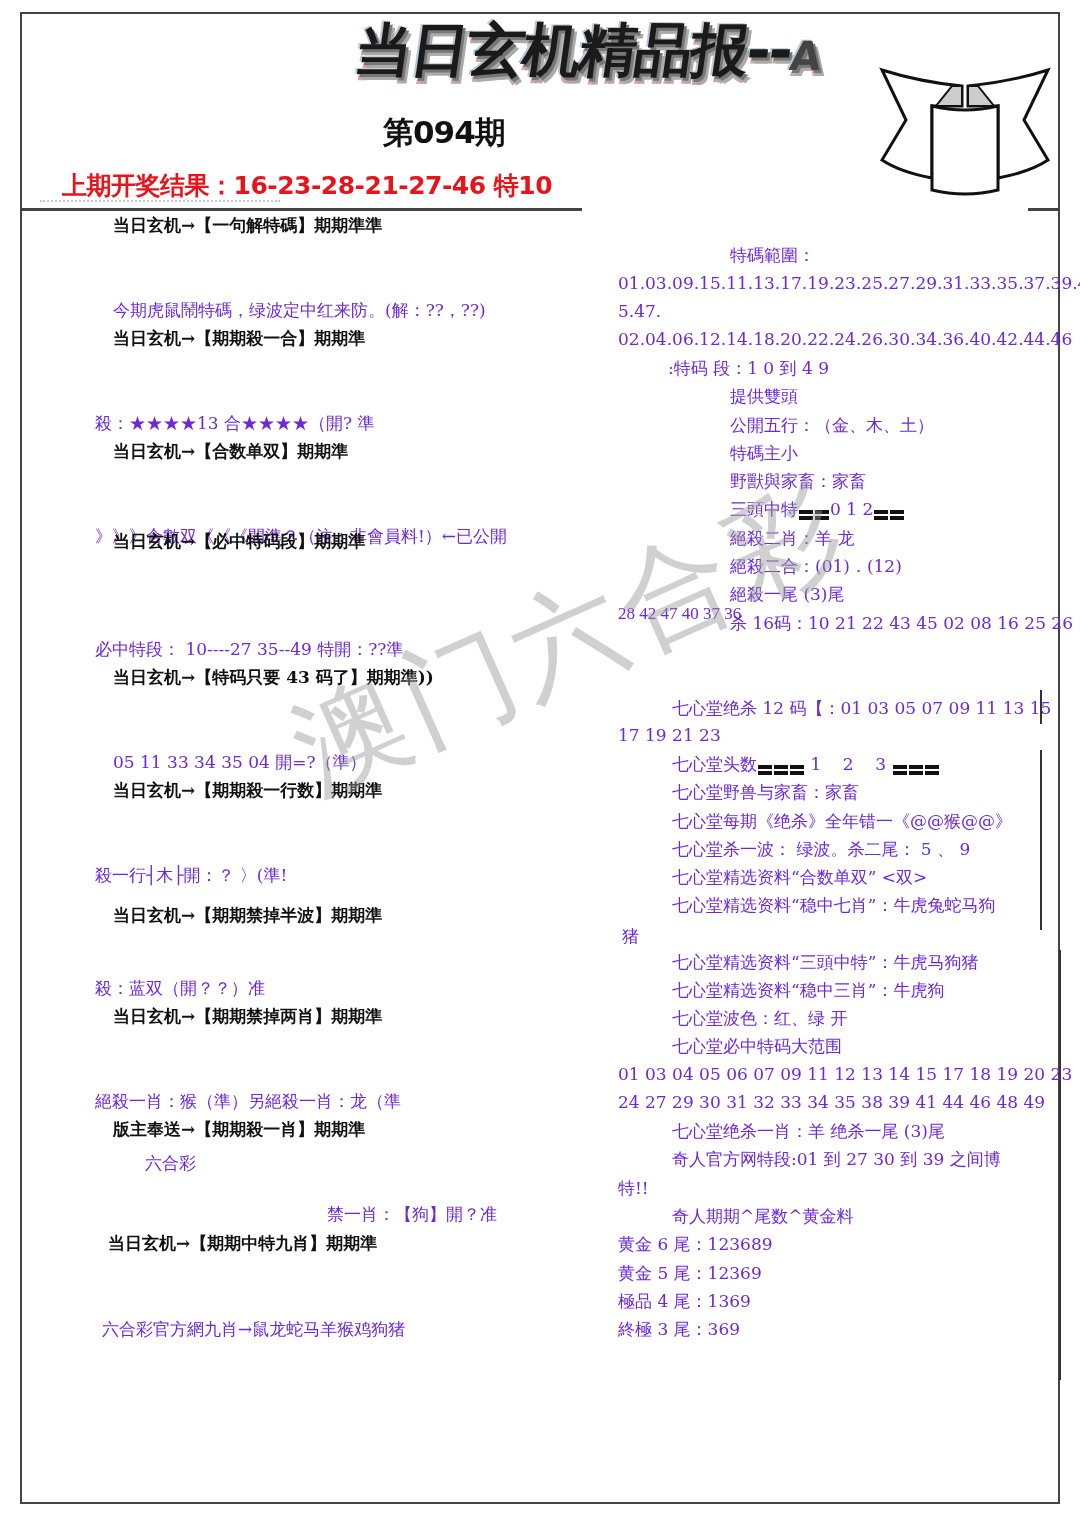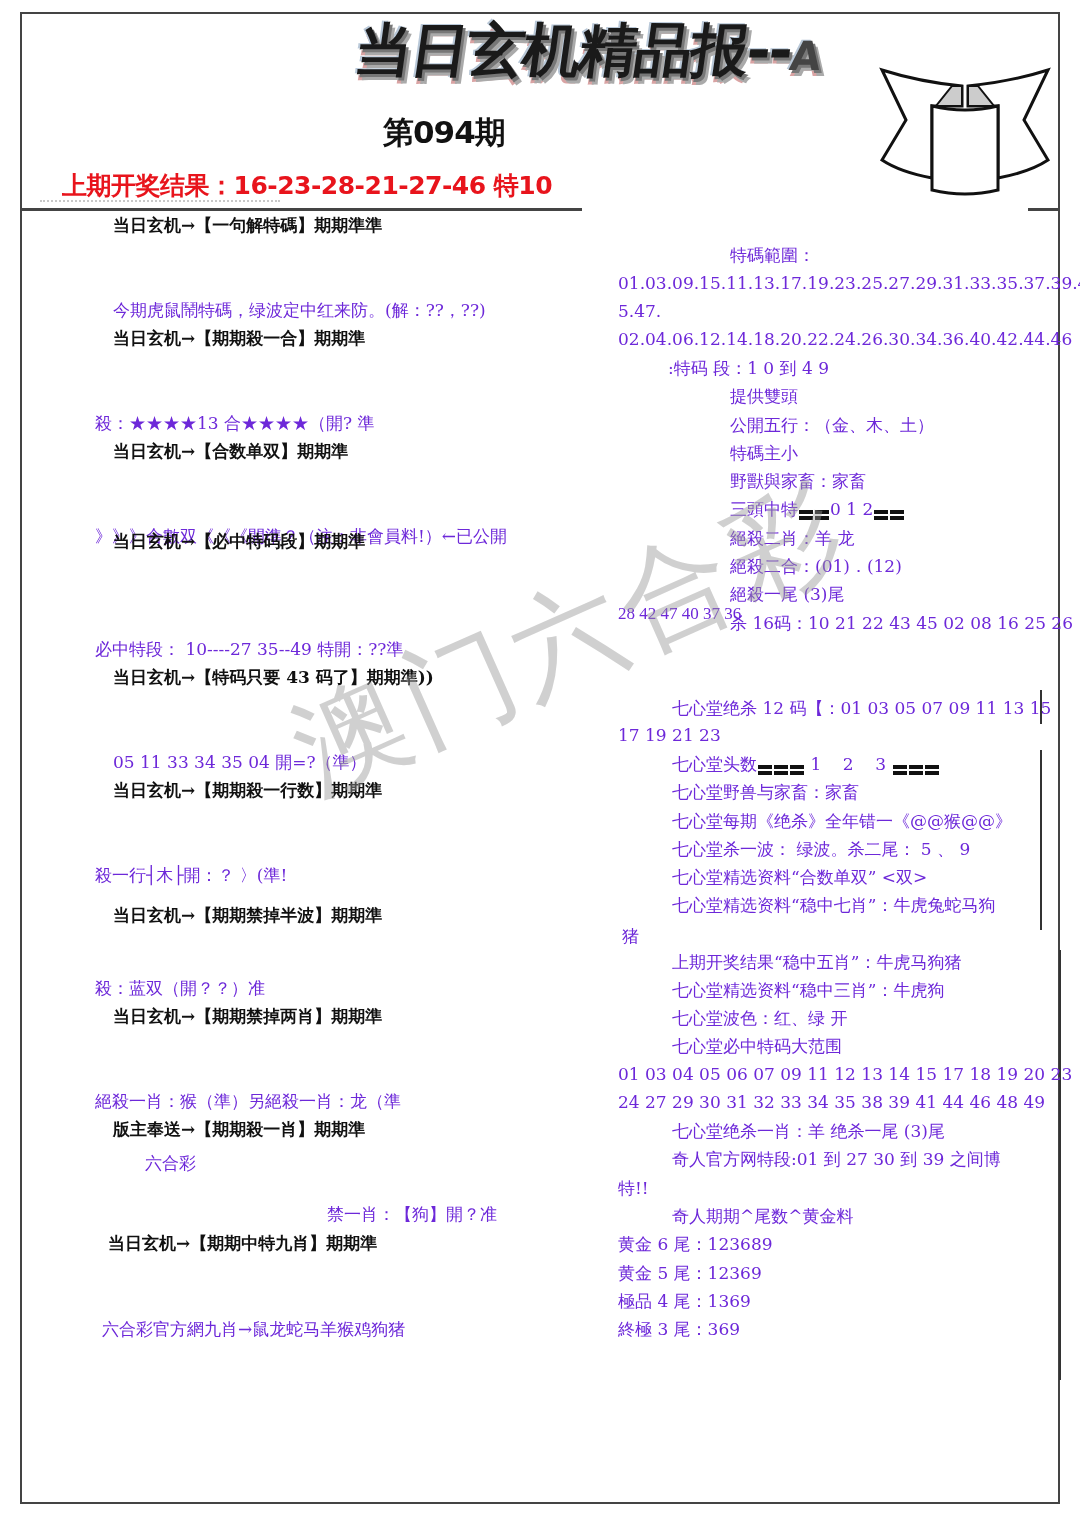--- a/index.html
+++ b/index.html
@@ -107,21 +107,21 @@
     <div class="ln" style="left: 730px; top: 612px;">杀 16码：10 21 22 43 45 02 08 16 25 26</div>
     <div class="ln" style="left: 618px; top: 604px; font-family: Liberation Serif, serif;">28 42 47 40 37 36</div>
     <div class="ln" style="left: 672px; top: 697px;">七心堂绝杀 12 码【：01 03 05 07 09 11 13 15</div>
     <div class="ln" style="left: 618px; top: 725px;">17 19 21 23</div>
     <div class="ln" style="left: 672px; top: 781px;">七心堂野兽与家畜：家畜</div>
     <div class="ln" style="left: 672px; top: 810px;">七心堂每期《绝杀》全年错一《@@猴@@》</div>
     <div class="ln" style="left: 672px; top: 838px;">七心堂杀一波： 绿波。杀二尾： 5 、 9</div>
     <div class="ln" style="left: 672px; top: 866px;">七心堂精选资料“合数单双” &lt;双&gt;</div>
     <div class="ln" style="left: 672px; top: 894px;">七心堂精选资料“稳中七肖”：牛虎兔蛇马狗</div>
     <div class="ln" style="left: 622px; top: 925px;">猪</div>
-    <div class="ln" style="left: 672px; top: 951px;">上期开奖结果“稳中五肖”：牛虎马狗猪</div>
+    <div class="ln" style="left: 672px; top: 951px;">七心堂精选资料“三頭中特”：牛虎马狗猪</div>
     <div class="ln" style="left: 672px; top: 979px;">七心堂精选资料“稳中三肖”：牛虎狗</div>
     <div class="ln" style="left: 672px; top: 1007px;">七心堂波色：红、绿 开</div>
     <div class="ln" style="left: 672px; top: 1035px;">七心堂必中特码大范围</div>
     <div class="ln" style="left: 618px; top: 1064px;">01 03 04 05 06 07 09 11 12 13 14 15 17 18 19 20 23</div>
     <div class="ln" style="left: 618px; top: 1092px;">24 27 29 30 31 32 33 34 35 38 39 41 44 46 48 49</div>
     <div class="ln" style="left: 672px; top: 1120px;">七心堂绝杀一肖：羊 绝杀一尾 (3)尾</div>
     <div class="ln" style="left: 672px; top: 1148px;">奇人官方网特段:01 到 27 30 到 39 之间博</div>
     <div class="ln" style="left: 618px; top: 1177px;">特!!</div>
     <div class="ln" style="left: 672px; top: 1205px;">奇人期期^尾数^黄金料</div>
     <div class="ln" style="left: 618px; top: 1233px;">黄金 6 尾：123689</div>

